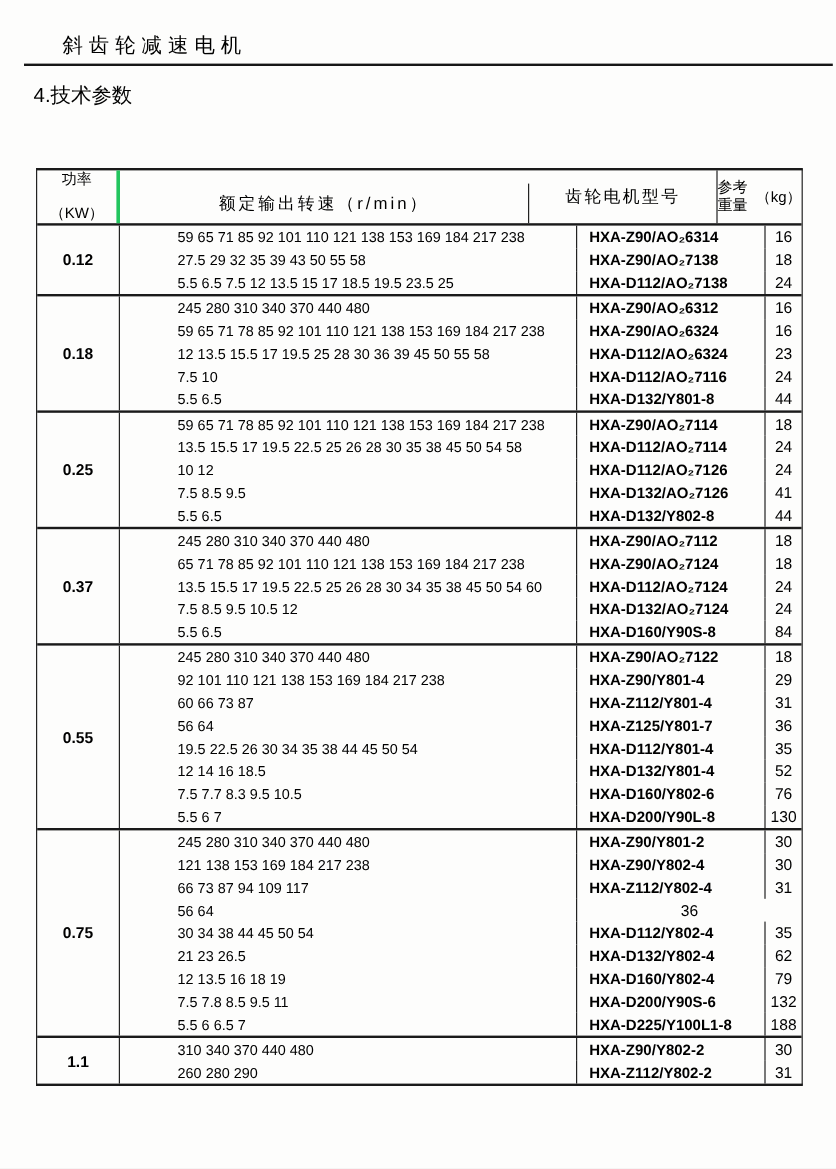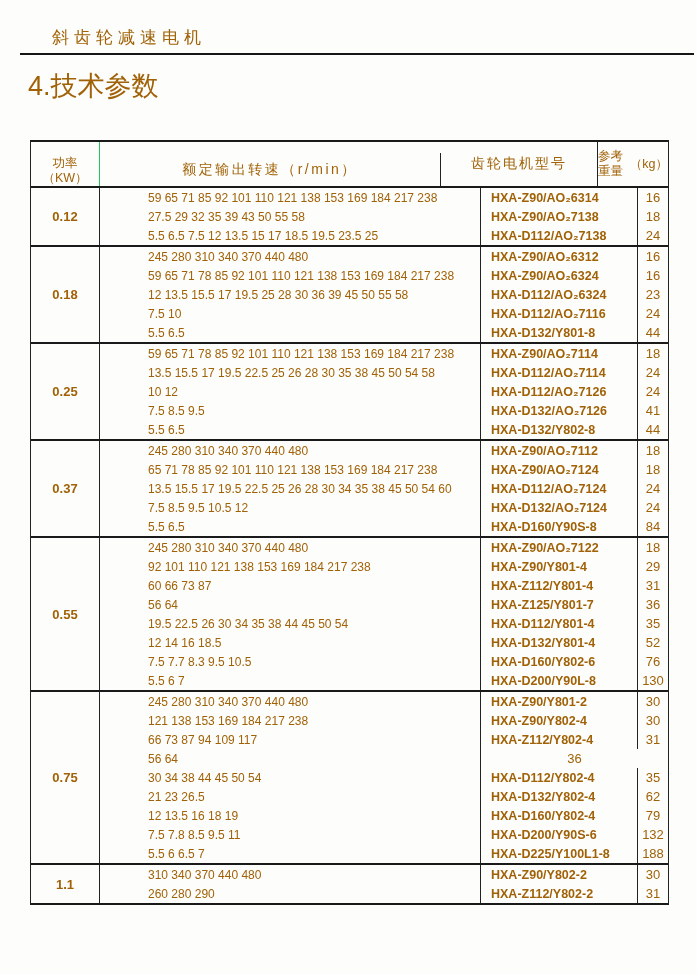--- a/index.html
+++ b/index.html
@@ -1,46 +1,46 @@
 <!DOCTYPE html>
 <html><head>
 <meta charset="utf-8">
 <style>
   * { margin:0; padding:0; box-sizing:border-box; }
   html,body { background:#e8e8e8; }
   .page {
     position:relative; width:697px; height:974px;
-    background:#fdfdfc; color:#a16207;
+    background:#fdfdfc; color:#000000;
     font-family:"Liberation Sans","DejaVu Sans",sans-serif;
     overflow:hidden; margin:0 auto;
   }
   .doc-title {
     position:absolute; left:52px; top:26px;
     font-size:17px; letter-spacing:5px; font-weight:500;
   }
   .header-rule {
     position:absolute; left:20px; top:53px; width:674px; height:2px;
     background:#161616;
   }
   .section-title {
     position:absolute; left:28px; top:68px;
-    font-size:27px; font-weight:500;
+    font-size:17px; font-weight:500;
   }
   .subtitle {
     position:absolute; left:54px; top:106px;
     font-size:15px; font-weight:500;
   }
   .tbl {
     position:absolute; left:30px; top:140px; width:639px;
     border:1px solid #222; border-top:2px solid #1a1a1a; border-bottom:2px solid #1a1a1a;
   }
   .thead { display:flex; height:44px; }
   .hp {
-    width:69px; border-right:1px solid #22c55e;
-    display:flex; flex-direction:column; align-items:center; justify-content:flex-end;
+    width:69px; border-right:3px solid #22c55e;
+    display:flex; flex-direction:column; align-items:center; justify-content:space-between;
     font-size:12.5px; line-height:15px;
   }
   .hs {
     width:341px; border-right:1px solid #222;
     display:flex; align-items:center; justify-content:center;
     font-size:14px; letter-spacing:2.5px;margin-top:11px;
   }
   .hm {
     width:157px; border-right:1px solid #222;
     display:flex; align-items:center; justify-content:center;

